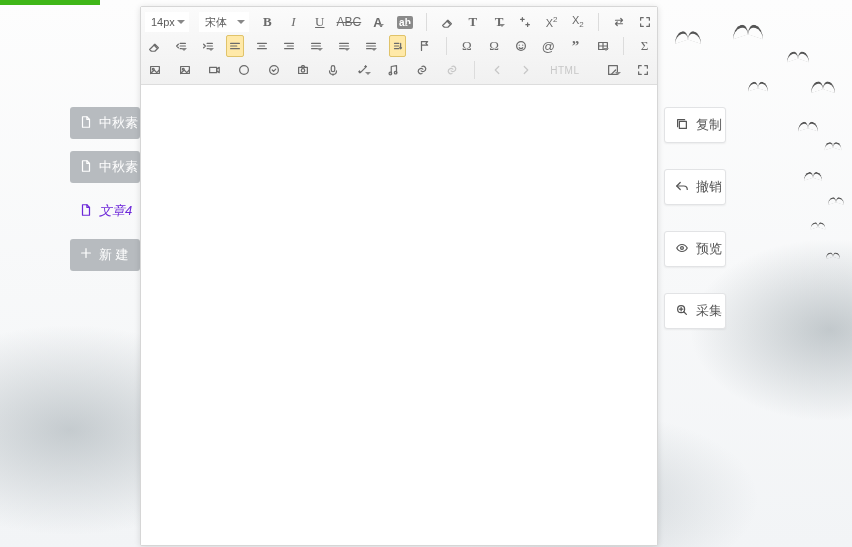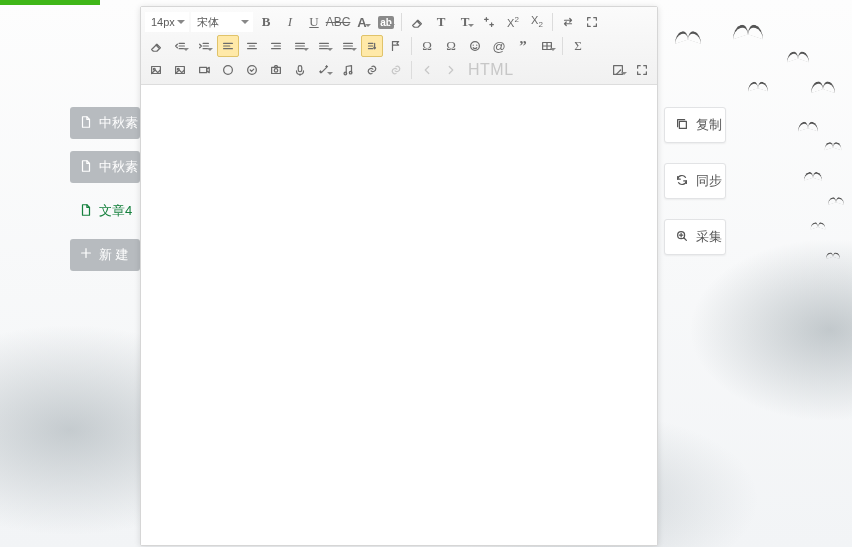--- a/index.html
+++ b/index.html
@@ -24,59 +24,59 @@
 .bird::before, .bird::after { content:""; position:absolute; top:2px; width:10px; height:6px; border-top:2px solid #555; border-radius:50% 50% 0 0 / 100% 100% 0 0; }
 .bird::before { left:0; transform: skewY(-18deg);}
 .bird::after { right:0; transform: skewY(18deg);}
 .sidebar-left { position: absolute; left: 70px; top: 107px; width: 70px; }
 .doc-item {
   display: flex; align-items: center; gap: 6px;
   background: #b7bbbf; color: #fff; font-size: 13px;
   padding: 7px 9px; border-radius: 3px; margin-bottom: 12px;
   white-space: nowrap; cursor: pointer;
 }
-.doc-item.inactive { background: transparent; color: #15803d; }
+.doc-item.inactive { background: transparent; color: #6d28d9; font-style: italic; }
 .doc-item svg, .new-btn svg { flex-shrink: 0; }
 .new-btn {
   display: flex; align-items: flex-start; gap: 6px;
   background: #b7bbbf; color:#fff; font-size:13px;
   padding: 7px 9px; border-radius:3px; cursor:pointer;
   white-space:nowrap;
 }
 .editor {
   position:absolute; left:140px; top:6px; width:518px; height:540px;
   background:#fff; border:1px solid #d6d6d6; border-radius:2px;
   box-shadow: 0 1px 6px rgba(0,0,0,0.12);
   display:flex; flex-direction:column;
 }
 .toolbar { background: linear-gradient(#fbfbfb,#f1f1f1); border-bottom:1px solid #ddd; padding:3px 4px 2px; }
-.tb-row { display:flex; align-items:center; flex-wrap:nowrap; gap:2px; padding:1px 0; }
+.tb-row { display:flex; align-items:center; flex-wrap:nowrap; gap:10px; padding:1px 0; }
 .tb-sel {
   height:20px; font-size:11px; color:#5b5b5b; background:#fff;
   border:1px solid #fff; padding:0 14px 0 5px;
   display:inline-flex; align-items:center; position:relative; cursor:pointer;
 }
 .tb-sel::after{content:""; position:absolute; right:3px; top:7px; border:4px solid transparent; border-top-color:#888;}
 .tb-btn {
   width:22px; height:22px; display:inline-flex; align-items:center; justify-content:center;
   color:#6b6b6b; cursor:pointer; border:1px solid transparent; border-radius:2px; position:relative;
 }
 .tb-btn.active{ background:#ffe9a8; border-color:#e0c36a; }
 .tb-btn.disabled{ color:#c7c7c7; cursor:default; }
 .tb-btn .dd{ position:absolute; right:1px; bottom:2px; border:3px solid transparent; border-top-color:#888; }
 .tb-sep{ width:1px; height:18px; background:#dcdcdc; margin:0 2px; }
 .tb-btn svg{ display:block; }
-.html-btn{ width:auto; padding:0 3px; font-size:16px; font-family:Arial; letter-spacing:0.5px; color:#b9b9b9;text-align:right; }
+.html-btn{ width:auto; padding:0 3px; font-size:10px; font-family:Arial; letter-spacing:0.5px; color:#b9b9b9;text-align:right; }
 .editor-body{ flex:1; background:#fff; }
 .sidebar-right{ position:absolute; right:126px; top:107px; width:62px; }
 .act-btn{
   display:flex; align-items:center; gap:7px;
   background:#fff; border:1px solid #e2e3e5; color:#555;
   font-size:13px; padding:8px 10px; border-radius:3px;
-  margin-bottom:20px; cursor:pointer; white-space:nowrap;
+  margin-bottom:26px; cursor:pointer; white-space:nowrap;
   box-shadow: 0 1px 2px rgba(0,0,0,0.06);
 }
 .act-btn svg{ flex-shrink:0; }
 </style>
 </head>
 <body>
 
 <div class="bg-wash"></div>
 <div class="top-accent"></div>
 
@@ -391,26 +391,31 @@
 <div class="sidebar-right" id="right-list">
     <div class="act-btn">
       <span><svg width="14" height="14" viewBox="0 0 16 16" fill="none" stroke="currentColor" stroke-width="1.4" stroke-linecap="round" stroke-linejoin="round">
           <rect x="5" y="5" width="8" height="8"></rect>
           <path d="M3 11V3h8"></path>
         </svg></span>
       <span>复制</span>
     </div>
     <div class="act-btn">
       <span><svg width="14" height="14" viewBox="0 0 16 16" fill="none" stroke="currentColor" stroke-width="1.4" stroke-linecap="round" stroke-linejoin="round">
-          <path d="M12 5a5 5 0 0 0-9 2"></path>
-          <path d="M4 11a5 5 0 0 0 9-2"></path>
-          <path d="M3 4v3h3"></path>
-          <path d="M13 12v-3h-3"></path>
-        </svg></span>
-      <span>同步</span>
+          <path d="M6 4 2 8l4 4"></path>
+          <path d="M2 8h8a4 4 0 0 1 4 4"></path>
+        </svg></span>
+      <span>撤销</span>
+    </div>
+    <div class="act-btn">
+      <span><svg width="14" height="14" viewBox="0 0 16 16" fill="none" stroke="currentColor" stroke-width="1.4" stroke-linecap="round" stroke-linejoin="round">
+          <path d="M2 8s2.2-4 6-4 6 4 6 4-2.2 4-6 4-6-4-6-4z"></path>
+          <circle cx="8" cy="8" r="1.6"></circle>
+        </svg></span>
+      <span>预览</span>
     </div>
     <div class="act-btn">
       <span><svg width="14" height="14" viewBox="0 0 16 16" fill="none" stroke="currentColor" stroke-width="1.4" stroke-linecap="round" stroke-linejoin="round">
           <circle cx="7" cy="7" r="4"></circle>
           <path d="M10 10l3 3"></path>
           <path d="M5 7h4M7 5v4"></path>
         </svg></span>
       <span>采集</span>
     </div>
   </div>

